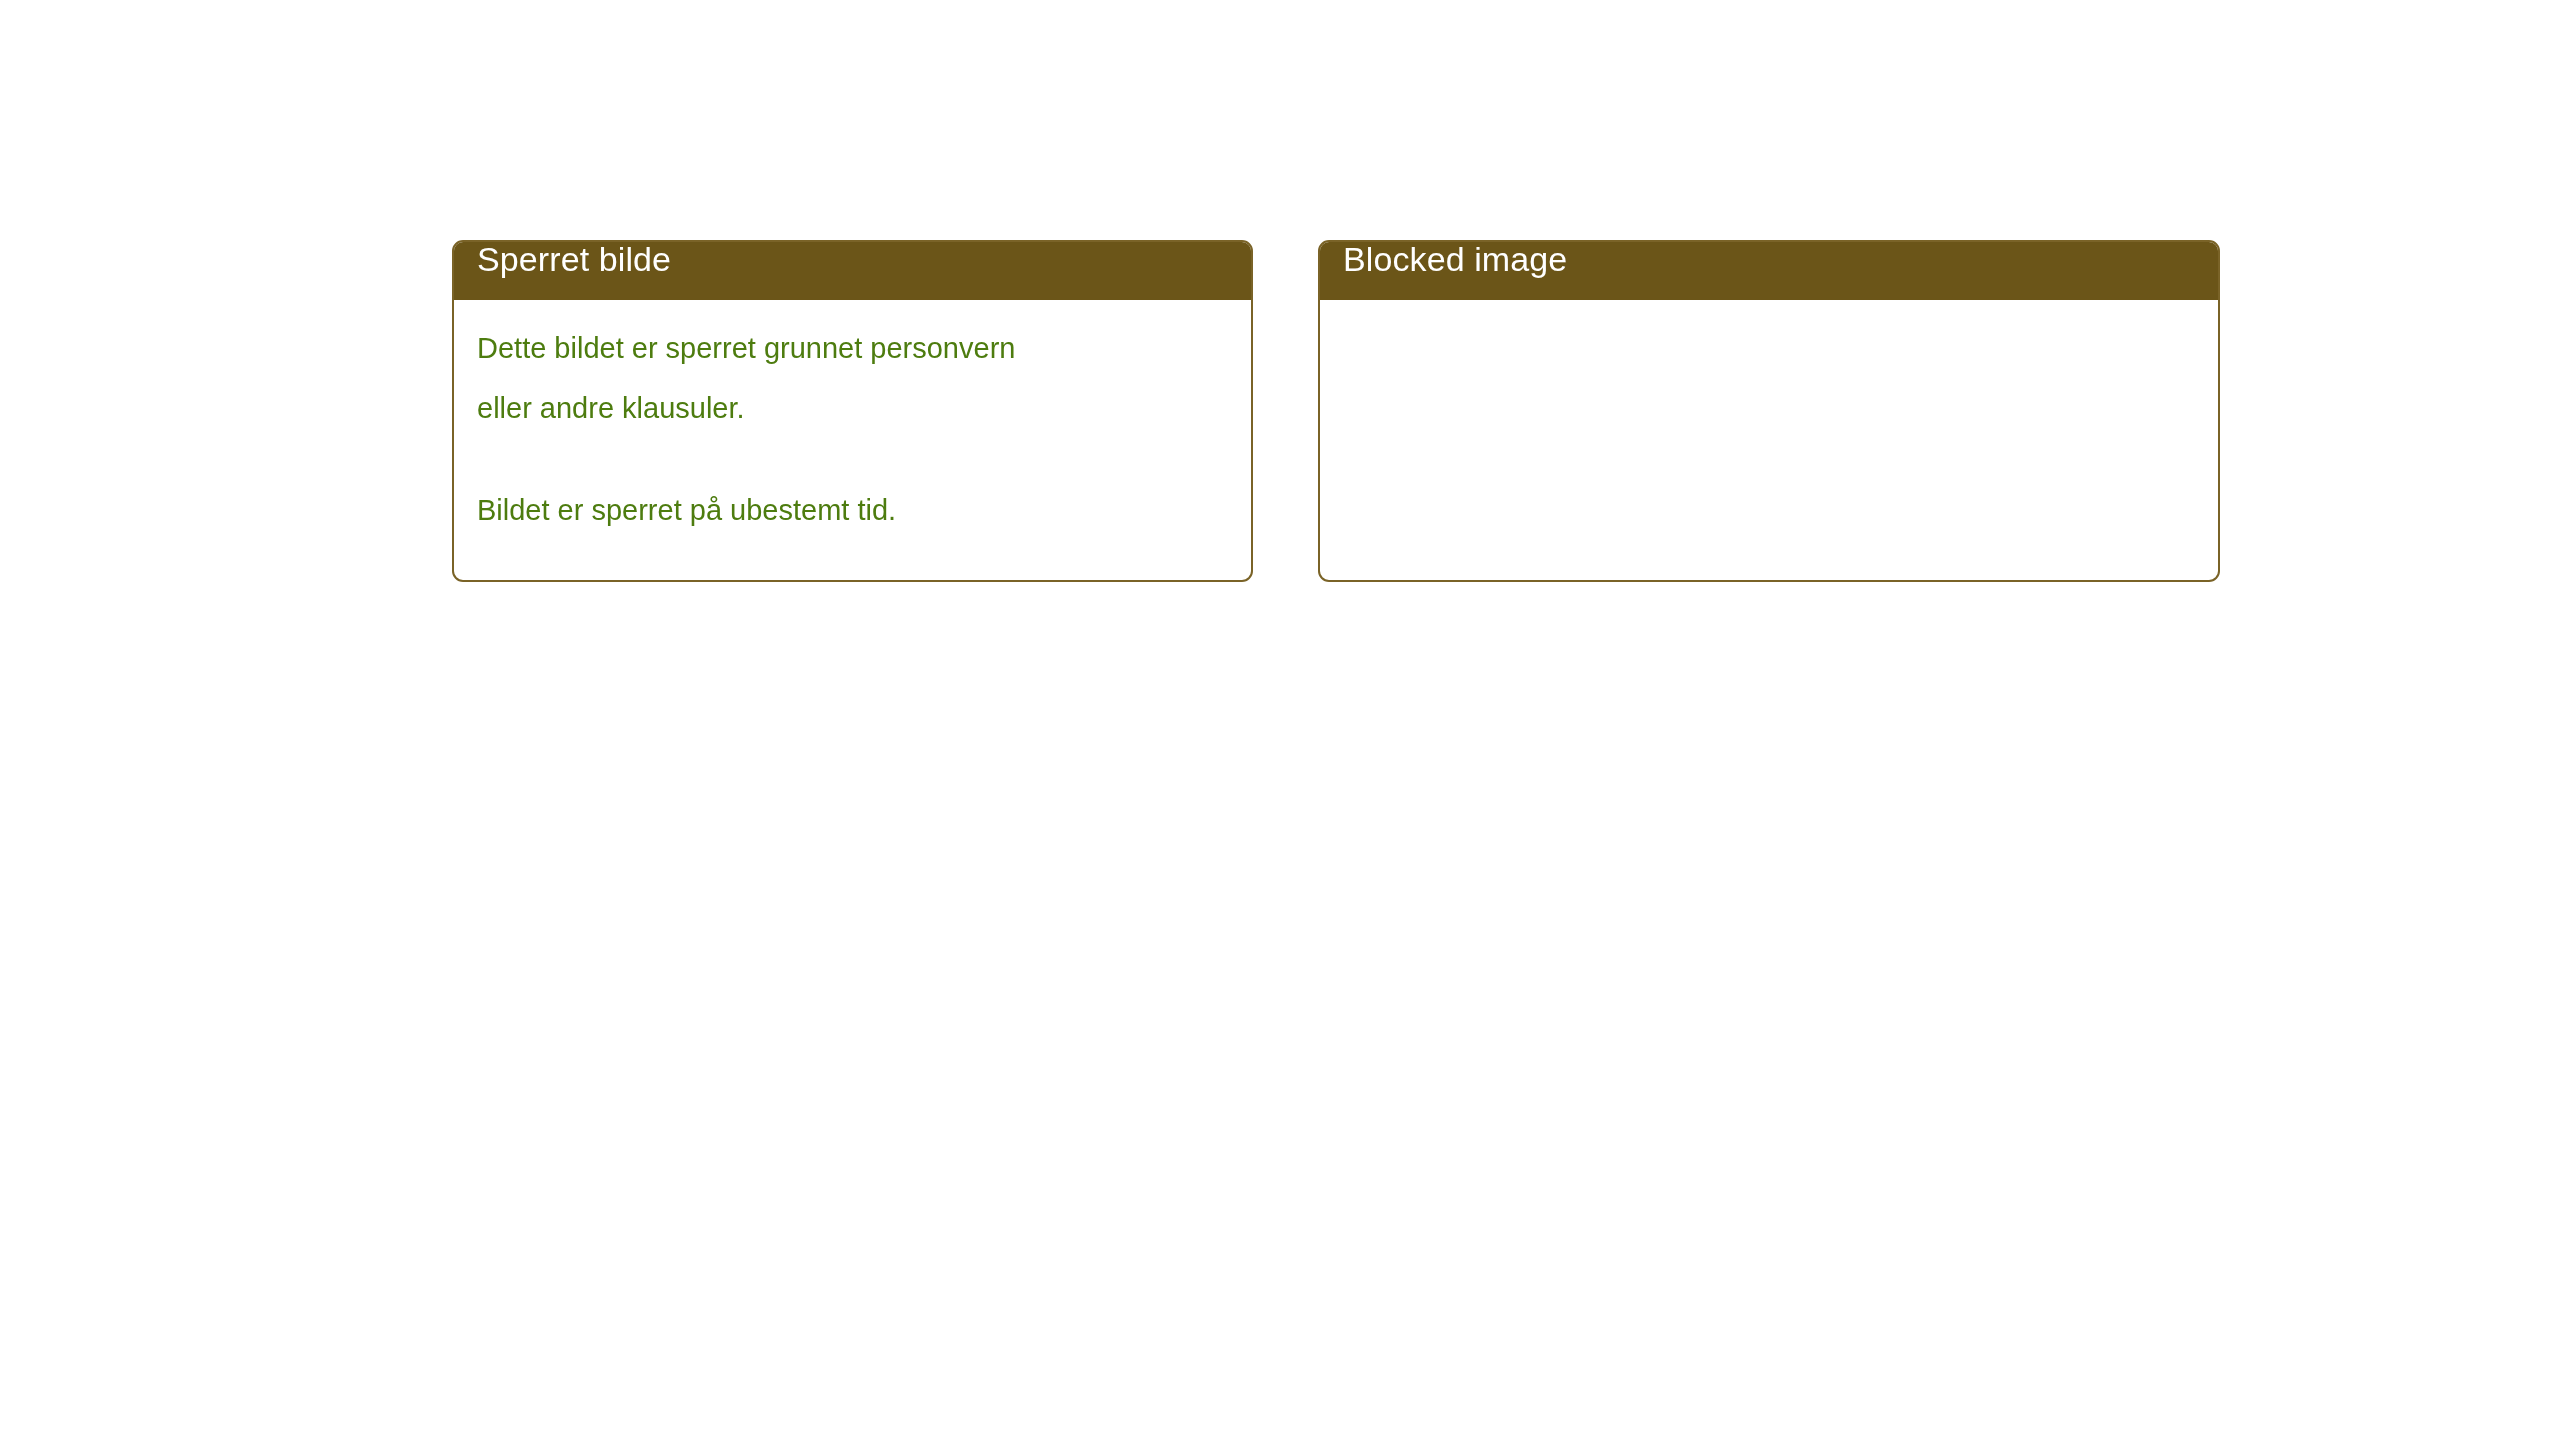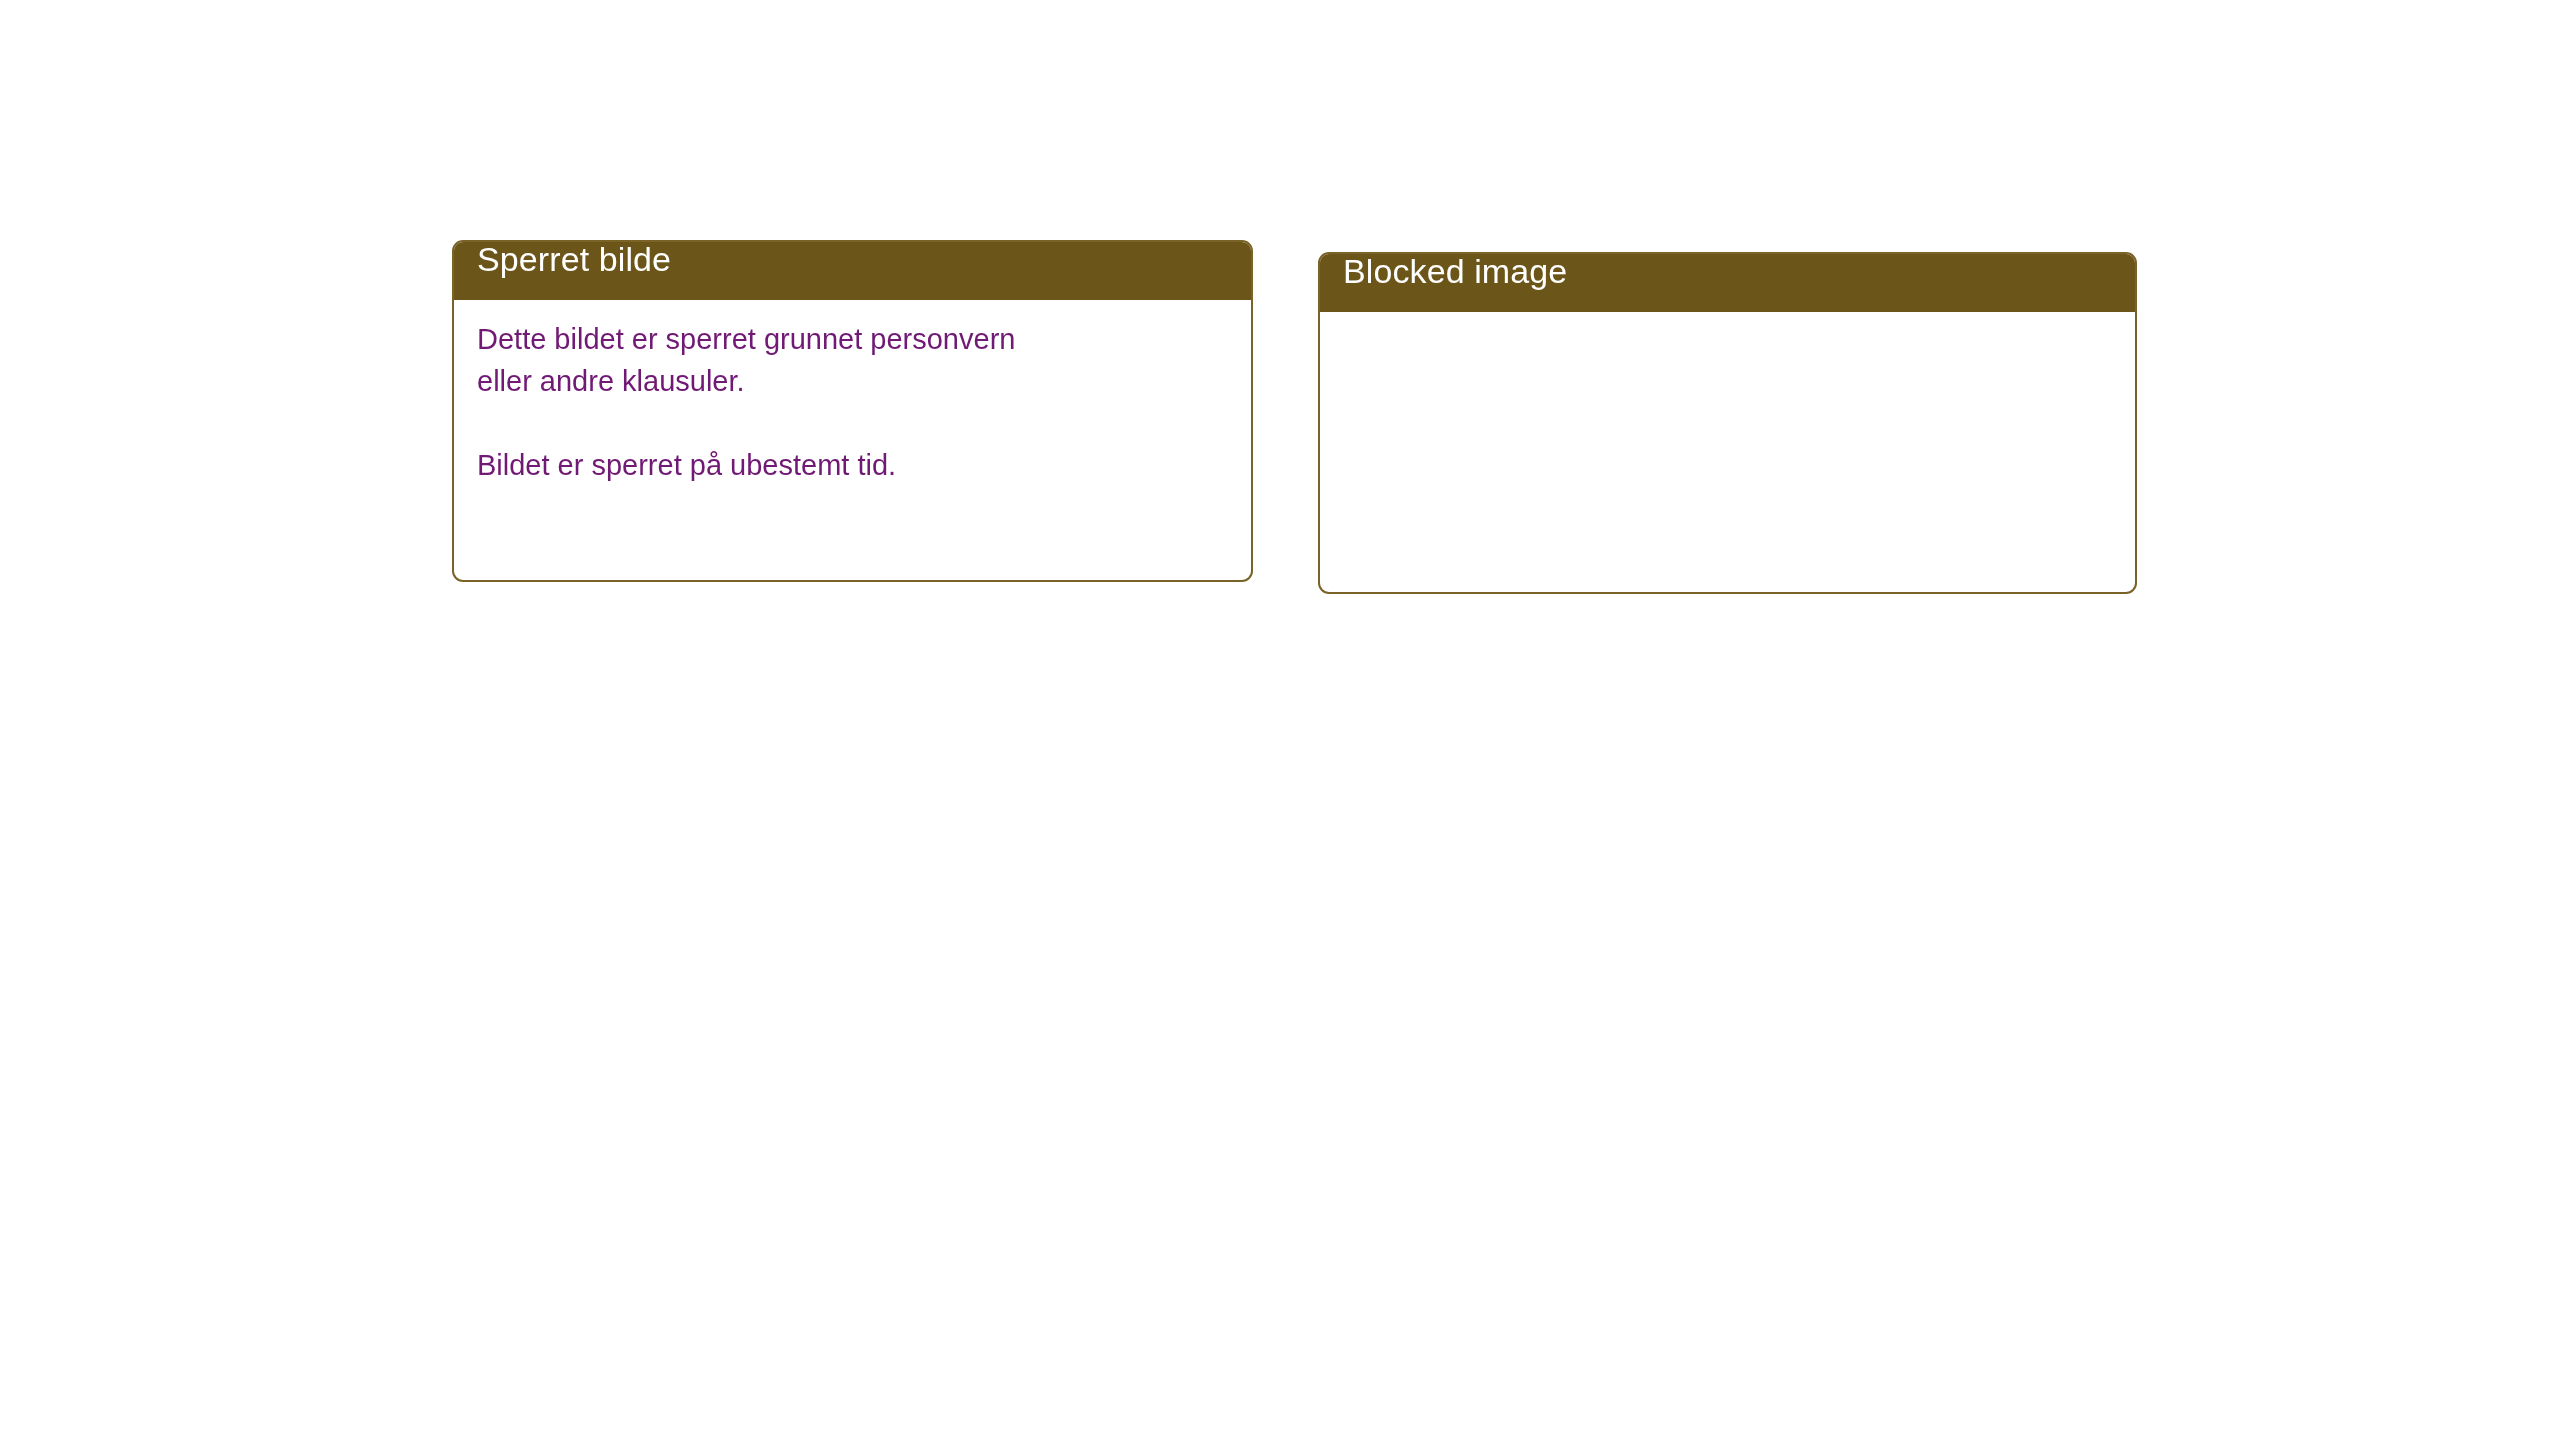--- a/index.html
+++ b/index.html
@@ -24,21 +24,21 @@
     position: absolute;
     top: 240px;
     background: #ffffff;
     border: 2px solid #7a6327;
     border-radius: 11px;
     box-sizing: border-box;
     overflow: hidden;
   }
 
   .notice-card.left  { left: 452px;  width: 801px; height: 342px; }
-  .notice-card.right { left: 1318px; width: 819px; height: 342px; margin-top: 12px; }
+  .notice-card.right { left: 1318px; width: 902px; height: 342px; }
 
   .card-header {
     height: 58px;
     background: #6b5518;
     display: flex;
     align-items: flex-start;
     padding: 0 0 0 23px;
     box-sizing: border-box;
   }
 
@@ -50,23 +50,23 @@
     letter-spacing: 0.1px;
     white-space: nowrap;
   }
 
   .card-body {
     padding: 18px 22px 0 23px;
     box-sizing: border-box;
   }
 
   .card-paragraph {
-    color: #701a75;
+    color: #4d7c0f;
     font-size: 29px;
-    line-height: 42px;
+    line-height: 60px;
     font-weight: 400;
     margin: 0;
     white-space: pre-line;
   }
 
   .card-paragraph + .card-paragraph {
     margin-top: 42px;
   }
 </style>
 </head>

